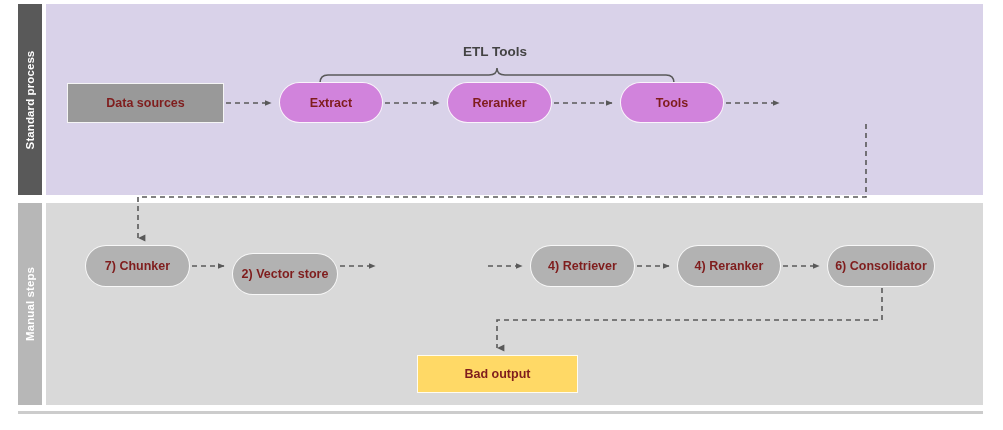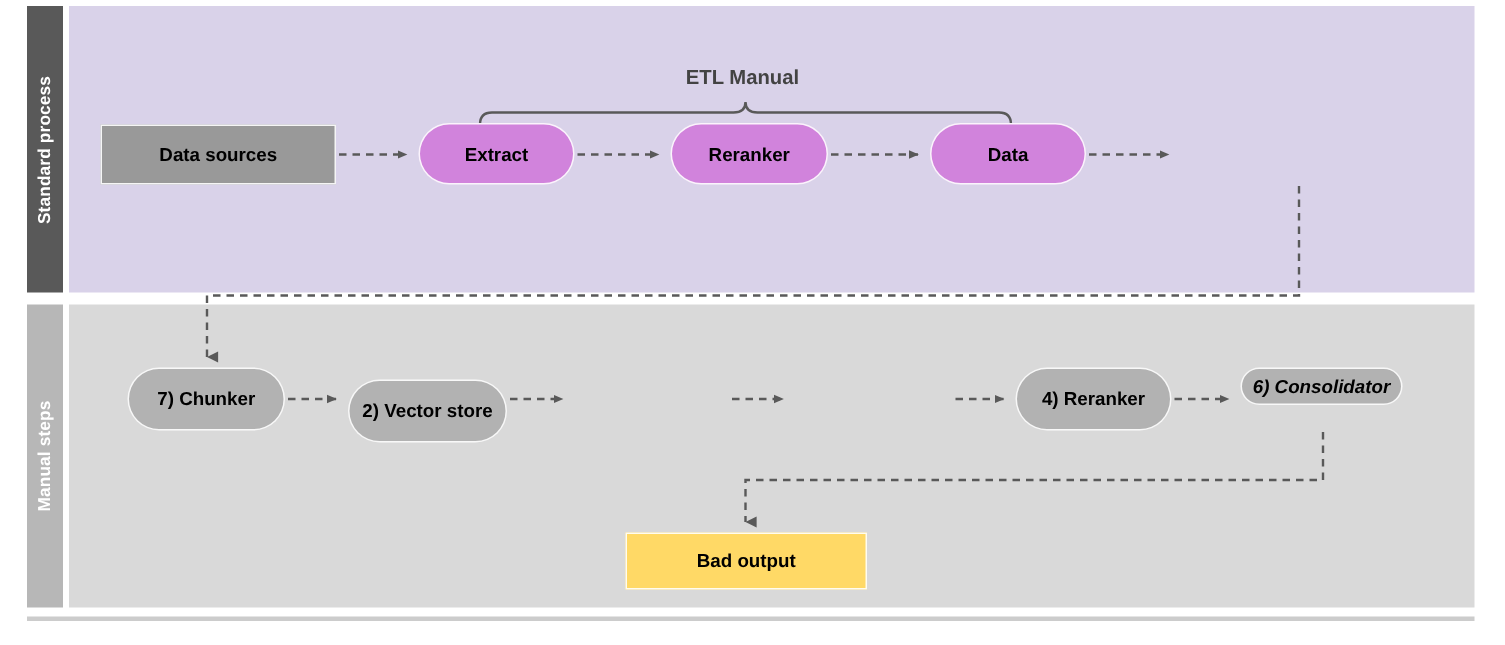--- a/index.html
+++ b/index.html
@@ -64,21 +64,21 @@
     background: #cccccc;
   }
 
   
   .node {
     position: absolute;
     display: flex;
     align-items: center;
     justify-content: center;
     text-align: center;
-    color: #000000;
+    color: #7f1d1d;
     font-weight: bold;
     font-size: 12.5px;
     line-height: 14px;
     padding: 0 6px;
     border: 1px solid rgba(255,255,255,0.9);
   }
   .node.rect    { border-radius: 0; }
   .node.pill    { border-radius: 999px; }
 
   .node.gray    { background: #999999; }
@@ -92,21 +92,21 @@
   #node-transform      { left: 447px; top: 82px;  width: 105px; height: 41px; }
   #node-load           { left: 620px; top: 82px;  width: 104px; height: 41px; }
   #node-data-warehouse { left: 787px; top: 82px;  width: 157px; height: 41px; }
 
   
   #node-chunker       { left: 85px;  top: 245px; width: 105px; height: 42px; }
   #node-vector-store  { left: 232px; top: 253px; width: 106px; height: 42px; }
   #node-rewriter      { left: 383px; top: 245px; width: 103px; height: 42px; }
   #node-retriever     { left: 530px; top: 245px; width: 105px; height: 42px; }
   #node-reranker      { left: 677px; top: 245px; width: 104px; height: 42px; }
-  #node-consolidator  { left: 827px; top: 245px; width: 108px; height: 25px; font-style: italic; }
+  #node-consolidator  { left: 827px; top: 245px; width: 108px; height: 42px; }
 
   #node-bad-output    { left: 417px; top: 355px; width: 161px; height: 38px; justify-content: center; }
 
   
   #etl-label {
     position: absolute;
     left: 420px; top: 44px;
     width: 150px;
     text-align: center;
     color: #434343;
@@ -167,48 +167,51 @@
       <line x1="488" y1="266" x2="522" y2="266" marker-end="url(#arrowhead)"></line>
       <line x1="637" y1="266" x2="669" y2="266" marker-end="url(#arrowhead)"></line>
       <line x1="783" y1="266" x2="819" y2="266" marker-end="url(#arrowhead)"></line>
 
       <path d="M882,288 L882,320 L497,320 L497,348" marker-end="url(#arrowhead-d)"></path>
     </g>
 
     <path d="M320,83 Q320,75 328,75 L489,75 Q497,75 497,68 Q497,75 505,75 L666,75 Q674,75 674,83" stroke="#595959" stroke-width="1.6" fill="none" stroke-linecap="round"></path>
   </svg>
 
-  <div id="etl-label">ETL Manual</div>
+  <div id="etl-label">ETL Tools</div>
 
   <div class="node rect gray" id="node-data-sources">
     <span>Data sources</span>
   </div>
 
   <div class="node pill purple" id="node-extract">
     <span>Extract</span>
   </div>
 
   <div class="node pill purple" id="node-transform">
     <span>Reranker</span>
   </div>
 
   <div class="node pill purple" id="node-load">
-    <span>Data</span>
+    <span>Tools</span>
   </div>
 
 
   <div class="node pill graypill" id="node-chunker">
     <span>7) Chunker</span>
   </div>
 
   <div class="node pill graypill" id="node-vector-store">
     <span>2) Vector store</span>
   </div>
 
 
+  <div class="node pill graypill" id="node-retriever">
+    <span>4) Retriever</span>
+  </div>
 
   <div class="node pill graypill" id="node-reranker">
     <span>4) Reranker</span>
   </div>
 
   <div class="node pill graypill" id="node-consolidator">
     <span>6) Consolidator</span>
   </div>
 
   <div class="node rect yellow" id="node-bad-output">

